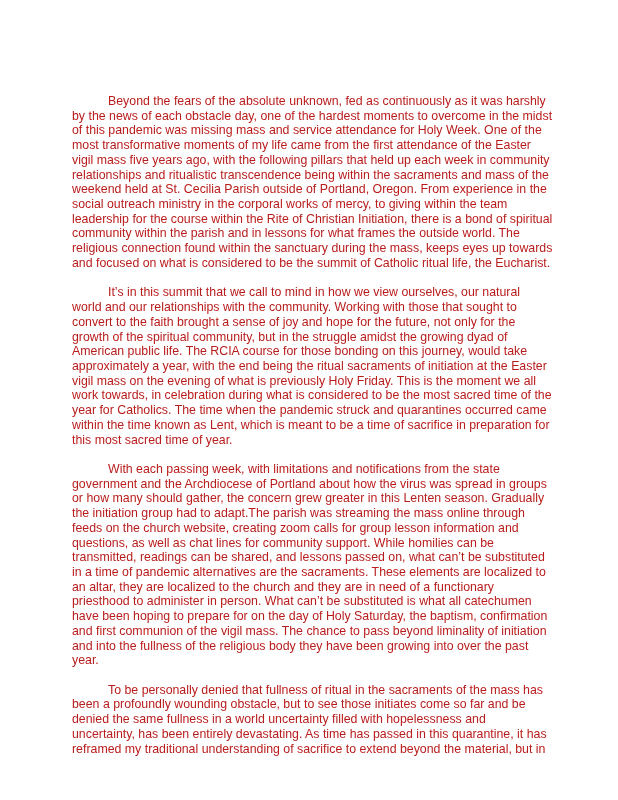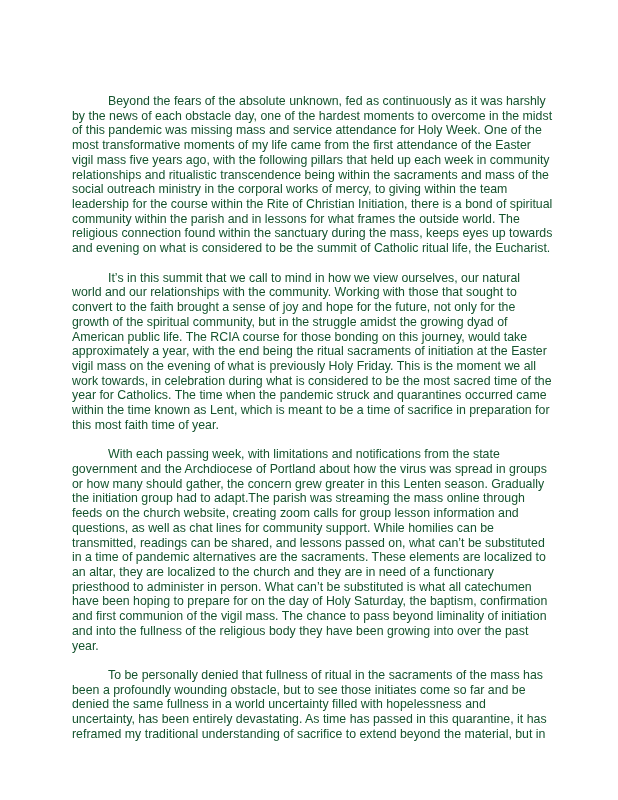--- a/index.html
+++ b/index.html
@@ -22,21 +22,21 @@
       background: #ffffff;
     }
     .content {
       position: absolute;
       left: 72px;
       top: 94px;
       width: 478px;
       font-family: "Liberation Sans", sans-serif;
       font-size: 12.35px;
       line-height: 14.72px;
-      color: #14532d;
+      color: #b91c1c;
     }
     .para {
       margin: 0 0 14.72px 0;
       padding: 0;
     }
     .line {
       display: block;
       white-space: nowrap;
     }
     .line.indent {
@@ -48,38 +48,39 @@
 
 <div class="page">
   <div class="content" id="content">
       <p class="para">
         <span class="line indent">Beyond the fears of the absolute unknown, fed as continuously as it was harshly</span>
         <span class="line">by the news of each obstacle day, one of the hardest moments to overcome in the midst</span>
         <span class="line">of this pandemic was missing mass and service attendance for Holy Week. One of the</span>
         <span class="line">most transformative moments of my life came from the first attendance of the Easter</span>
         <span class="line">vigil mass five years ago, with the following pillars that held up each week in community</span>
         <span class="line">relationships and ritualistic transcendence being within the sacraments and mass of the</span>
+        <span class="line">weekend held at St. Cecilia Parish outside of Portland, Oregon. From experience in the</span>
         <span class="line">social outreach ministry in the corporal works of mercy, to giving within the team</span>
         <span class="line">leadership for the course within the Rite of Christian Initiation, there is a bond of spiritual</span>
         <span class="line">community within the parish and in lessons for what frames the outside world. The</span>
         <span class="line">religious connection found within the sanctuary during the mass, keeps eyes up towards</span>
-        <span class="line">and evening on what is considered to be the summit of Catholic ritual life, the Eucharist.</span>
+        <span class="line">and focused on what is considered to be the summit of Catholic ritual life, the Eucharist.</span>
       </p>
       <p class="para">
         <span class="line indent">It’s in this summit that we call to mind in how we view ourselves, our natural</span>
         <span class="line">world and our relationships with the community. Working with those that sought to</span>
         <span class="line">convert to the faith brought a sense of joy and hope for the future, not only for the</span>
         <span class="line">growth of the spiritual community, but in the struggle amidst the growing dyad of</span>
         <span class="line">American public life. The RCIA course for those bonding on this journey, would take</span>
         <span class="line">approximately a year, with the end being the ritual sacraments of initiation at the Easter</span>
         <span class="line">vigil mass on the evening of what is previously Holy Friday. This is the moment we all</span>
         <span class="line">work towards, in celebration during what is considered to be the most sacred time of the</span>
         <span class="line">year for Catholics. The time when the pandemic struck and quarantines occurred came</span>
         <span class="line">within the time known as Lent, which is meant to be a time of sacrifice in preparation for</span>
-        <span class="line">this most faith time of year.</span>
+        <span class="line">this most sacred time of year.</span>
       </p>
       <p class="para">
         <span class="line indent">With each passing week, with limitations and notifications from the state</span>
         <span class="line">government and the Archdiocese of Portland about how the virus was spread in groups</span>
         <span class="line">or how many should gather, the concern grew greater in this Lenten season. Gradually</span>
         <span class="line">the initiation group had to adapt.The parish was streaming the mass online through</span>
         <span class="line">feeds on the church website, creating zoom calls for group lesson information and</span>
         <span class="line">questions, as well as chat lines for community support. While homilies can be</span>
         <span class="line">transmitted, readings can be shared, and lessons passed on, what can’t be substituted</span>
         <span class="line">in a time of pandemic alternatives are the sacraments. These elements are localized to</span>

